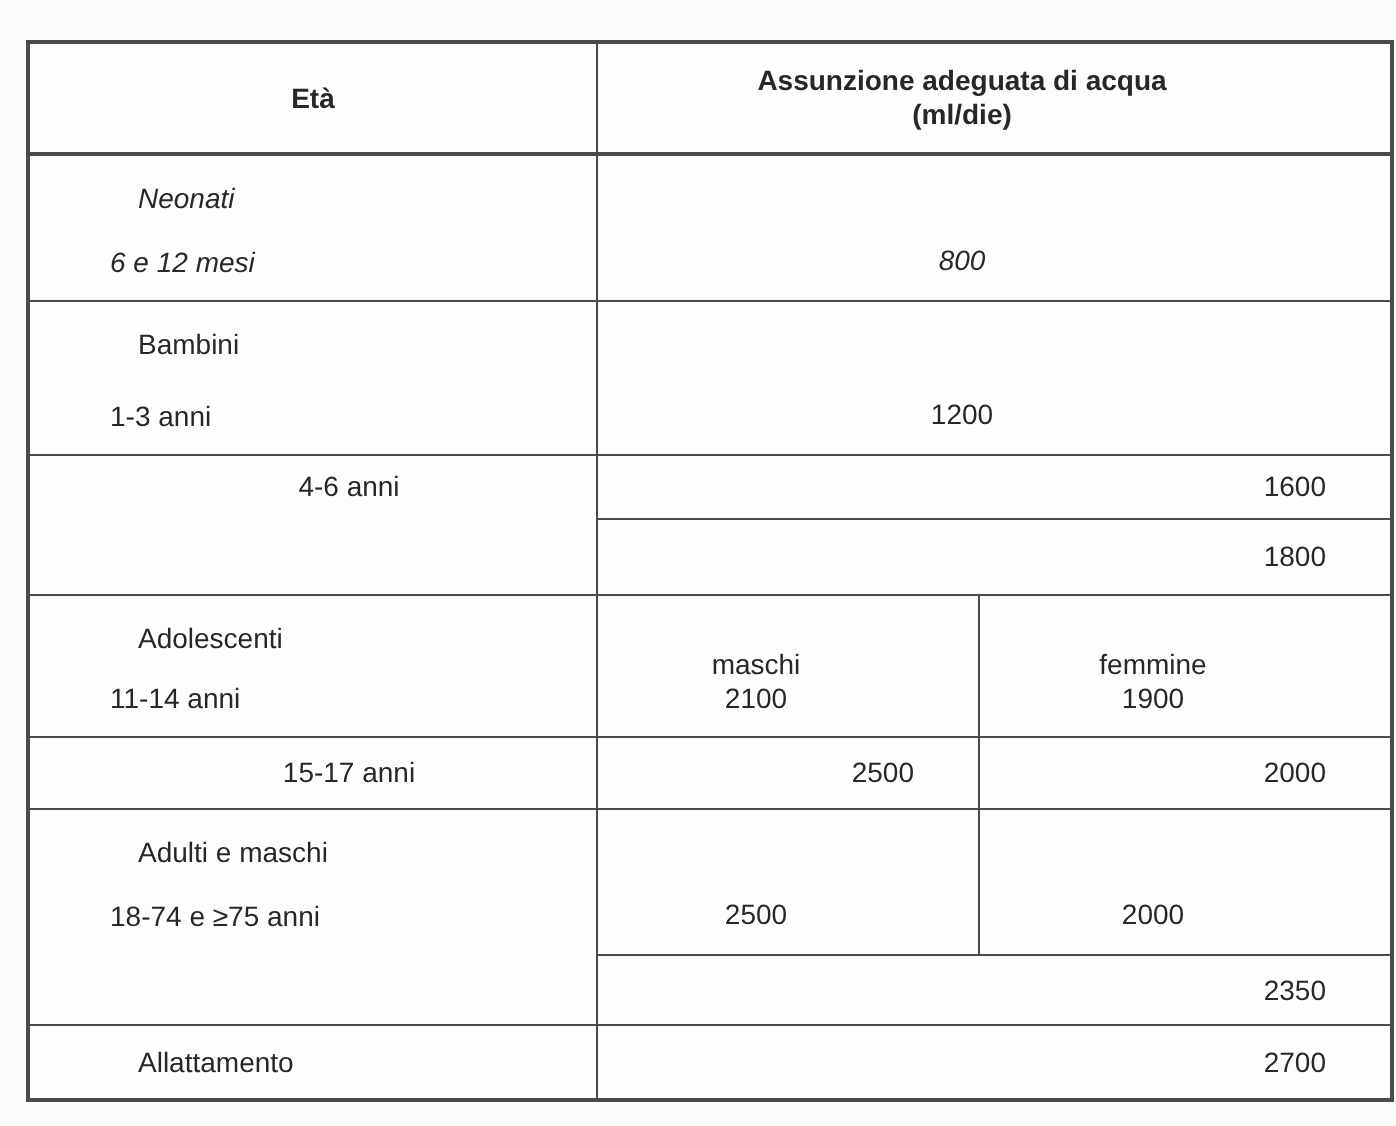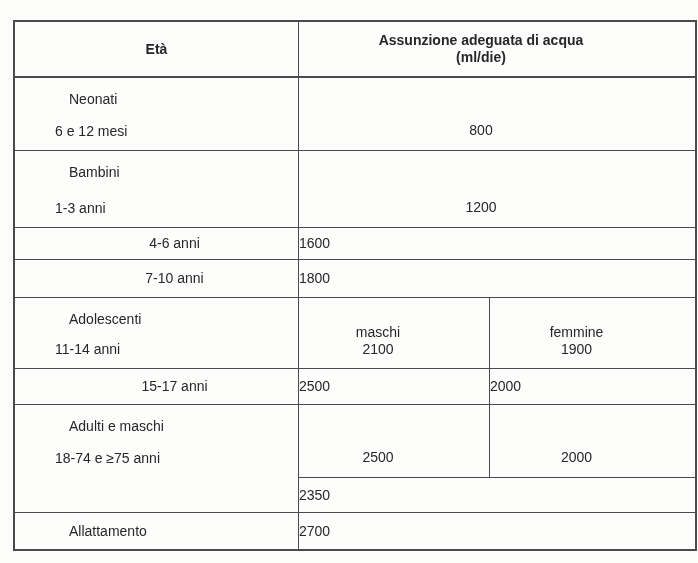--- a/index.html
+++ b/index.html
@@ -21,41 +21,41 @@
     background: #fdfdfb;
   }
 
   .cell {
     box-sizing: border-box;
     display: flex; flex-direction: column; justify-content: center;
     font-size: 14px; line-height: 17px;
     border-top: 1.5px solid #4b4b4e;
   }
   .row1 { border-top: none; }
-  .hdr-b { border-top-width: 2px; }          
+  .hdr-b { border-top-width: 2px; font-style: italic; }          
   .gc1 { grid-column: 1; }
   .gc2 { grid-column: 2; }
   .gc3 { grid-column: 3; }
   .gcm { grid-column: 2 / 4; }
   .bl  { border-left: 1.5px solid #4b4b4e; }
 
   .hdr { font-weight: bold; align-items: center; text-align: center; }
   .pad-r { padding-right: 32px; }
 
   
   .group-cell { justify-content: space-between; padding: 13px 0 10px 0; }
   .group-label { text-align: left; padding-left: 54px; }
   .sub-label   { text-align: left; padding-left: 40px; }
 
   
   .age-center  { text-align: center; padding-left: 36px; }
   .label-left  { text-align: left; padding-left: 54px; }
 
   
-  .val-center { align-items: flex-start; }
+  .val-center { align-items: flex-end; }
   .val-bottom { justify-content: flex-end; align-items: center; padding-bottom: 11px; }
   .split-cell { justify-content: flex-end; align-items: center; padding-top: 13px; padding-bottom: 10px; }
 </style>
 </head>
 <body>
 
 <div class="page">
   <div class="table">
 
     <div class="cell row1 hdr gc1">
@@ -82,23 +82,20 @@
       <span>1200</span>
     </div>
 
     <div class="cell gc1 age-center">
       <span>4-6 anni</span>
     </div>
     <div class="cell gcm bl val-center pad-r">
       <span>1600</span>
     </div>
 
-    <div class="cell gc1 age-center">
-      <span>7-10 anni</span>
-    </div>
     <div class="cell gcm bl val-center pad-r">
       <span>1800</span>
     </div>
 
     <div class="cell gc1 group-cell">
       <span class="group-label">Adolescenti</span>
       <span class="sub-label">11-14 anni</span>
     </div>
     <div class="cell gc2 bl split-cell pad-r">
       <span>maschi</span>

